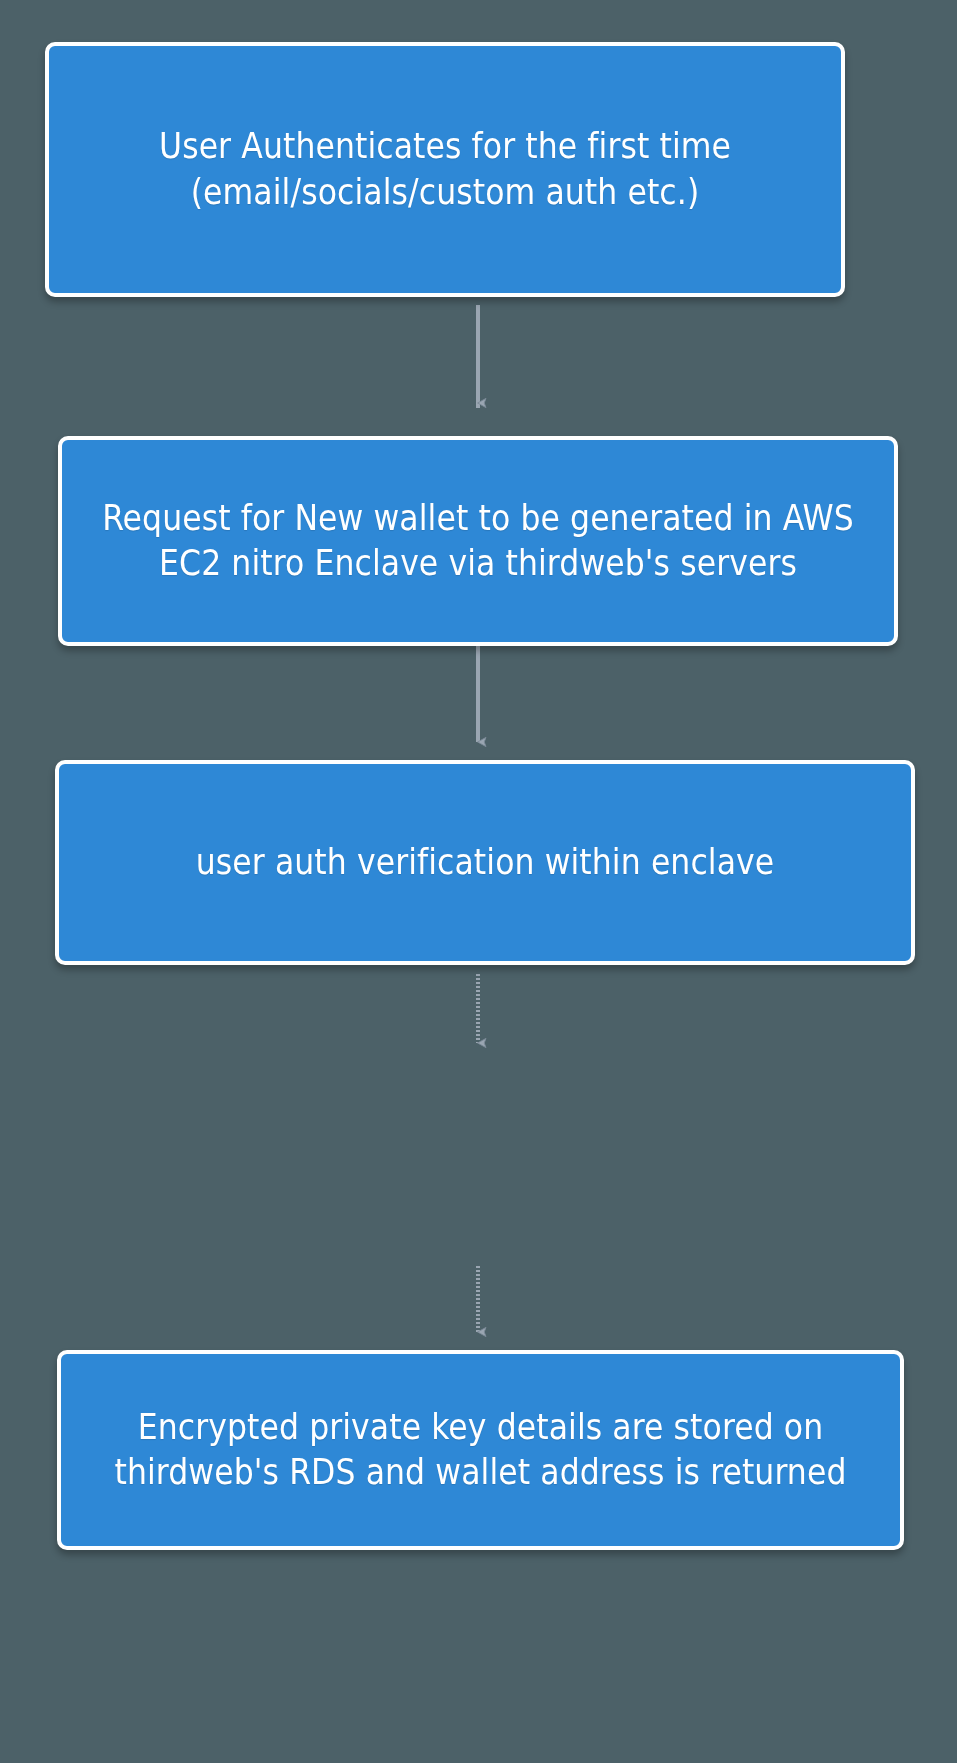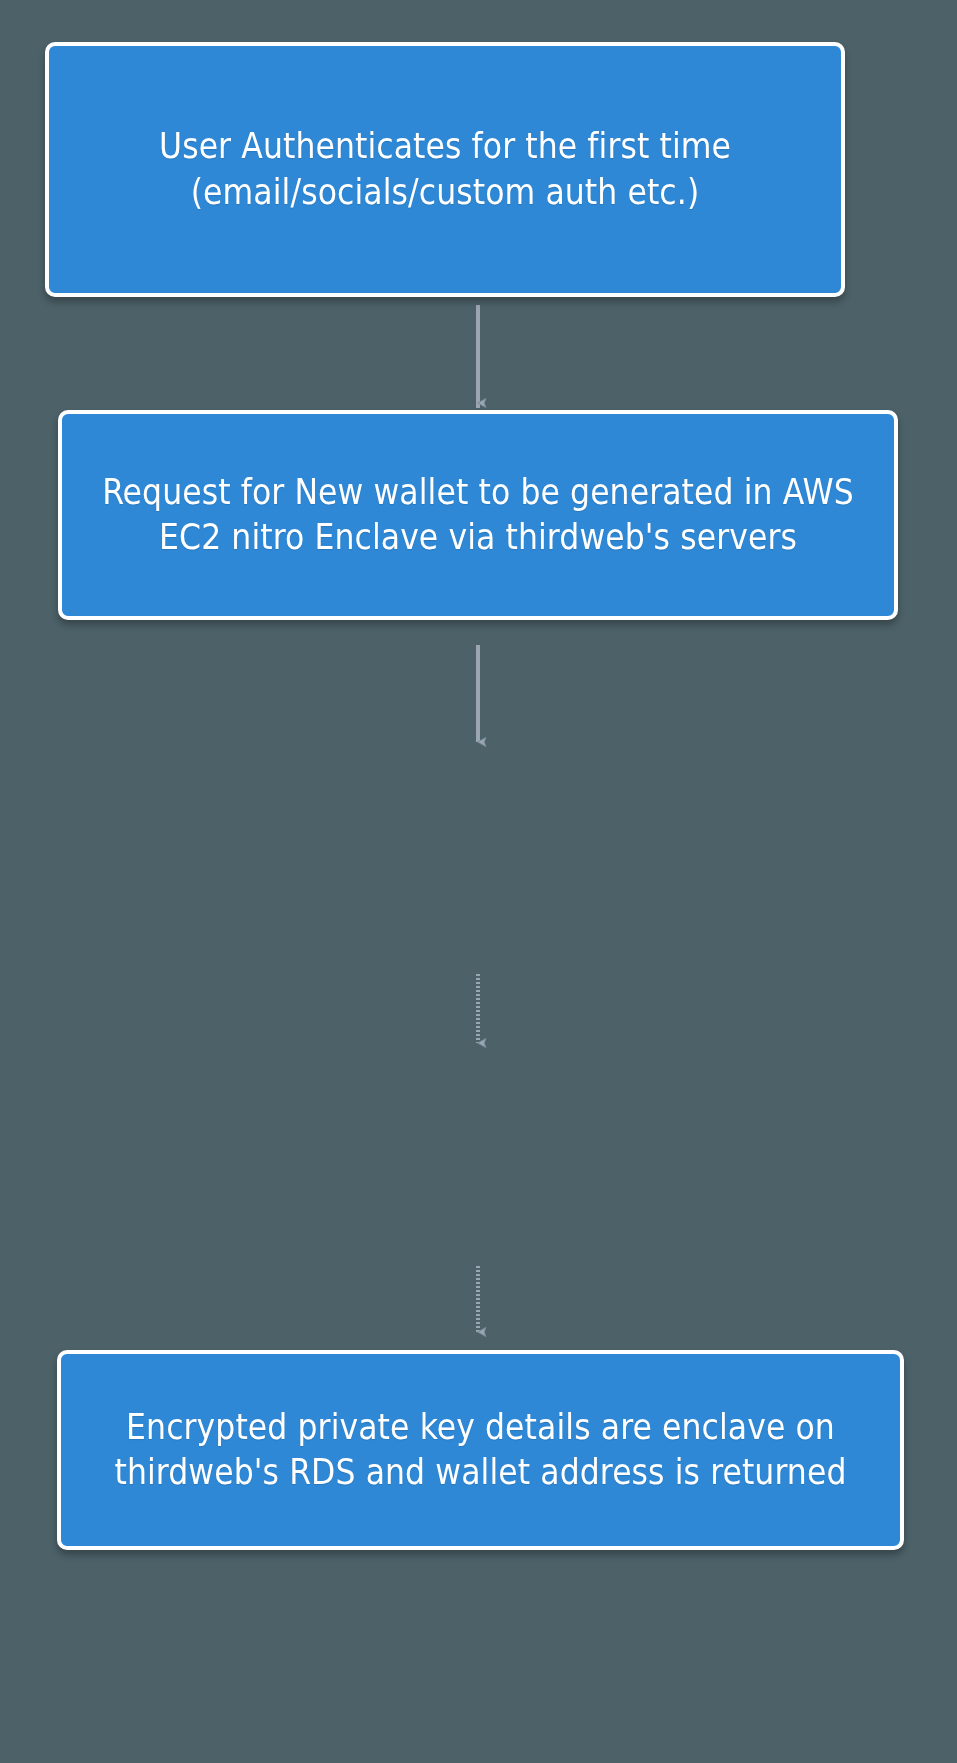--- a/index.html
+++ b/index.html
@@ -34,21 +34,21 @@
     line-height: 1.30;
     font-weight: 400;
     letter-spacing: 0.1px;
     padding: 0 16px;
     white-space: pre-line;
     text-shadow: 0 1px 1px rgba(0,0,0,0.12);
   }
 
   
   #node-1 { left: 45px;  top: 42px;   width: 800px; height: 255px; }
-  #node-2 { left: 58px;  top: 410px;  width: 840px; height: 210px; }
+  #node-2 { left: 58px;  top: 436px;  width: 840px; height: 210px; }
   #node-3 { left: 55px;  top: 760px;  width: 860px; height: 205px; }
   #node-4 { left: 67px;  top: 1062px; width: 830px; height: 195px; }
   #node-5 { left: 57px;  top: 1350px; width: 847px; height: 200px; }
 
   .connector {
     position: absolute;
     left: 0;
     top: 0;
     width: 957px;
     height: 1763px;
@@ -87,19 +87,22 @@
 
   <div class="node" id="node-1">
     <div class="label">User Authenticates for the first time
 (email/socials/custom auth etc.)</div>
   </div>
 
   <div class="node" id="node-2">
     <div class="label">Request for New wallet to be generated in AWS EC2 nitro Enclave via thirdweb's servers</div>
   </div>
 
+  <div class="node" id="node-3">
+    <div class="label">user auth verification within enclave</div>
+  </div>
 
 
   <div class="node" id="node-5">
-    <div class="label">Encrypted private key details are enclave on thirdweb's RDS and wallet address is returned</div>
+    <div class="label">Encrypted private key details are stored on thirdweb's RDS and wallet address is returned</div>
   </div>
 
 </div>
 
 </body></html>

